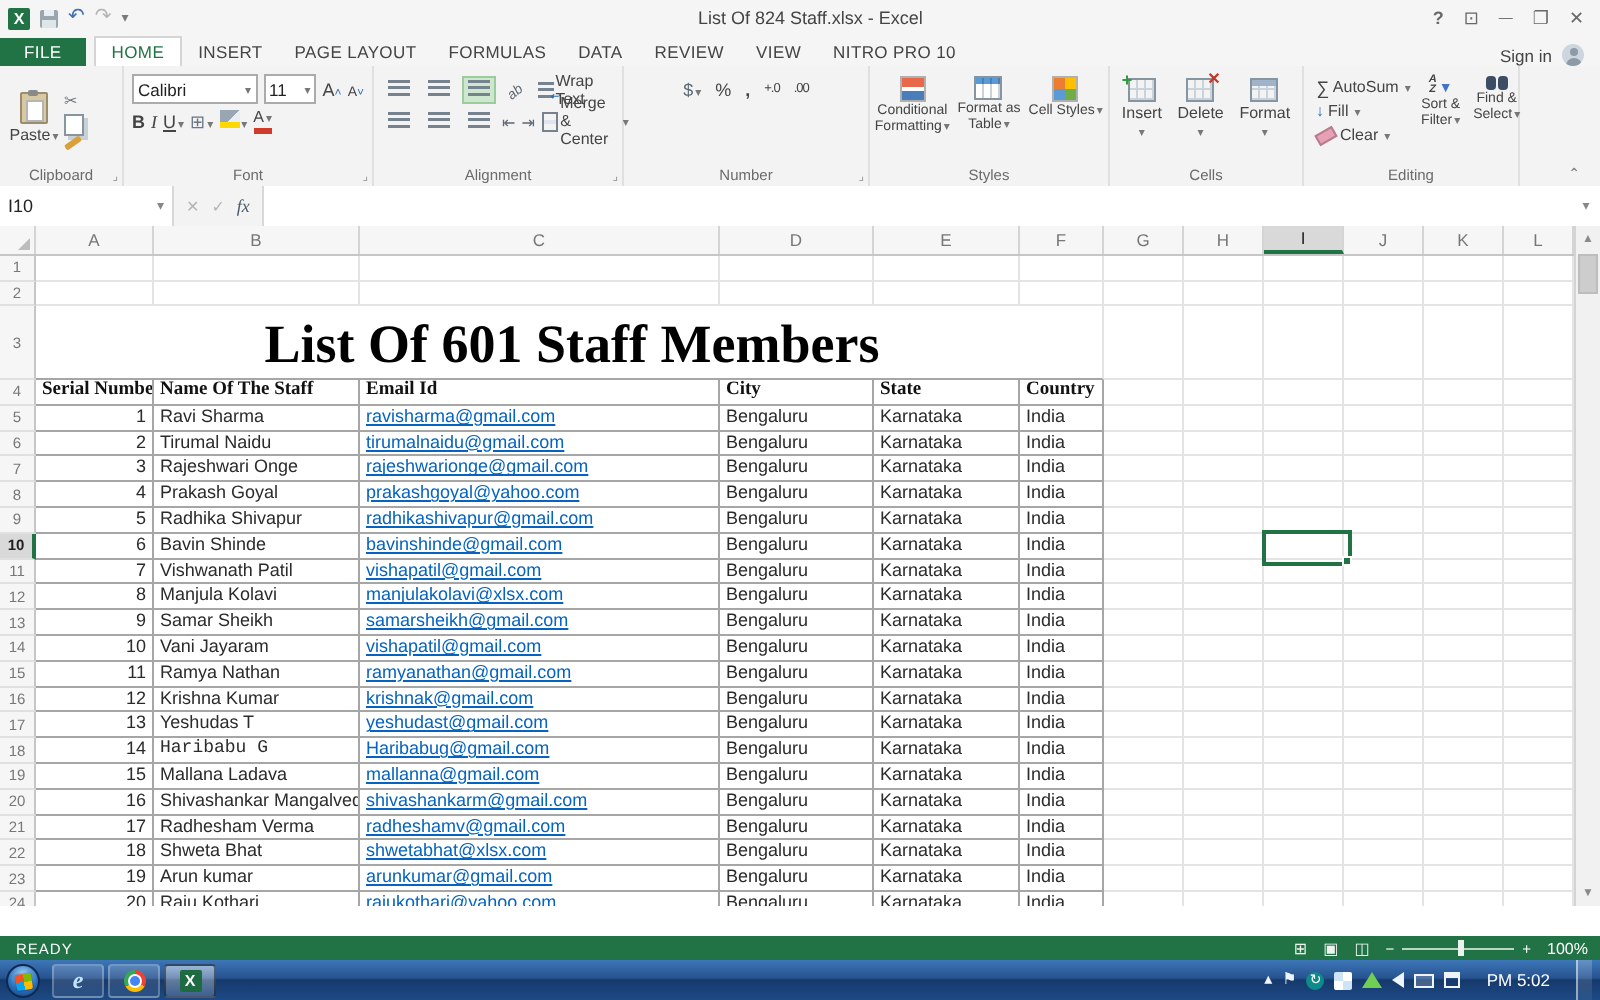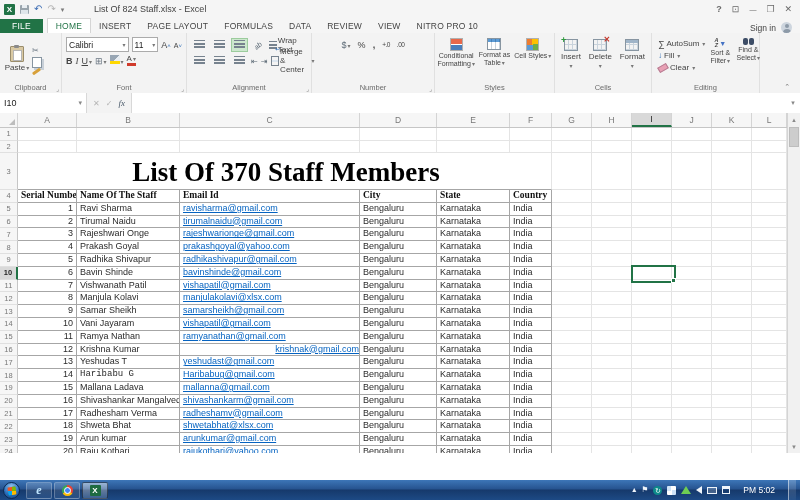--- a/index.html
+++ b/index.html
@@ -11,21 +11,21 @@
   .qat{display:flex;align-items:center;gap:5px;padding-left:4px;width:90px;}
   .xl-logo{width:11px;height:11px;background:#217346;color:#fff;font:bold 8px/11px "Liberation Sans",sans-serif;text-align:center;border-radius:1px;}
   .xl-logo::before{content:"X";}
   .qat-ic{color:#7a7a7a;font-size:10px;line-height:10px;}
   .i-save{width:9px;height:9px;background:#9aa5ad;position:relative;border-radius:1px;}
   .i-save::before{content:"";position:absolute;left:2px;top:0;width:5px;height:3px;background:#e9eef2;}
   .i-save::after{content:"";position:absolute;left:1px;bottom:0;width:7px;height:4px;background:#dfe6ea;}
   .i-undo::before{content:"↶";color:#3f6fb5;}
   .i-redo::before{content:"↷";color:#b5b5b5;}
   .i-qatdrop::before{content:"▾";font-size:7px;color:#7a7a7a;}
-  .title{flex:1;text-align:left;font-size:9px;color:#444;}
+  .title{flex:1;text-align:center;font-size:9px;color:#444;}
   .winctl{display:flex;align-items:center;gap:10px;padding-right:8px;}
   .wbtn{color:#696969;font-size:9px;line-height:9px;}
   .i-help::before{content:"?";font-weight:bold;}
   .i-ribbondisp::before{content:"⊡";}
   .i-min::before{content:"—";font-size:7px;}
   .i-restore::before{content:"❐";}
   .i-close::before{content:"✕";}
 
   
   .tabrow{position:absolute;top:18px;left:0;right:0;height:15px;background:#f5f5f5;display:flex;align-items:flex-end;}
@@ -464,21 +464,21 @@
             <div class="g-cell" style="width: 40px;"></div>
             <div class="g-cell" style="width: 40px;"></div>
             <div class="g-cell" style="width: 40px;"></div>
             <div class="g-cell" style="width: 40px;"></div>
             <div class="g-cell" style="width: 40px;"></div>
             <div class="g-cell" style="width: 35px;"></div>
           </div>
           <div class="g-row" style="height: 37px;">
             <div class="g-rh">3</div>
             <div class="g-cell merged" style="width: 534px;">
-              <span class="sheet-title">List Of 370 Staff Members</span>
+              <span class="sheet-title">List Of 601 Staff Members</span>
             </div>
             <div class="g-cell" style="width: 40px;"></div>
             <div class="g-cell" style="width: 40px;"></div>
             <div class="g-cell" style="width: 40px;"></div>
             <div class="g-cell" style="width: 40px;"></div>
             <div class="g-cell" style="width: 40px;"></div>
             <div class="g-cell" style="width: 35px;"></div>
           </div>
           <div class="g-row" style="height: 12.8px;">
             <div class="g-rh">4</div>
@@ -657,21 +657,21 @@
             <div class="g-cell" style="width: 40px;"></div>
             <div class="g-cell" style="width: 40px;"></div>
             <div class="g-cell" style="width: 40px;"></div>
             <div class="g-cell" style="width: 40px;"></div>
             <div class="g-cell" style="width: 35px;"></div>
           </div>
           <div class="g-row" style="height: 12.8px;">
             <div class="g-rh">16</div>
             <div class="g-cell tb num" style="width: 59px;">12</div>
             <div class="g-cell tb" style="width: 103px;">Krishna Kumar</div>
-            <div class="g-cell tb link" style="width: 180px; text-align: right;">krishnak@gmail.com</div>
+            <div class="g-cell tb link" style="width: 180px;">krishnak@gmail.com</div>
             <div class="g-cell tb" style="width: 77px;">Bengaluru</div>
             <div class="g-cell tb" style="width: 73px;">Karnataka</div>
             <div class="g-cell tb" style="width: 42px;">India</div>
             <div class="g-cell" style="width: 40px;"></div>
             <div class="g-cell" style="width: 40px;"></div>
             <div class="g-cell" style="width: 40px;"></div>
             <div class="g-cell" style="width: 40px;"></div>
             <div class="g-cell" style="width: 40px;"></div>
             <div class="g-cell" style="width: 35px;"></div>
           </div>
@@ -799,20 +799,36 @@
       </div>
     <div id="selcell" style="left: 631px; top: 151.8px; width: 41px; height: 13.8px;"></div>
     <div class="vscroll">
       <span class="vs-up"></span>
       <span class="vs-thumb"></span>
       <span class="vs-down"></span>
     </div>
   </div>
 
 
+  <div class="statusbar">
+    <span class="mode">READY</span>
+    <div class="sb-right">
+      <span class="viewbtn v-normal"></span>
+      <span class="viewbtn v-page"></span>
+      <span class="viewbtn v-break"></span>
+      <div class="zoomctl">
+        <span class="zminus"></span>
+        <span class="ztrack">
+            <span class="zthumb"></span>
+          </span>
+        <span class="zplus"></span>
+      </div>
+      <span class="zoomlabel">100%</span>
+    </div>
+  </div>
 
   <div class="taskbar">
     <span class="orb">
         <span class="orbflag"></span>
       </span>
     <span class="taskbtn">
         <span class="ie-ic"></span>
       </span>
     <span class="taskbtn">
         <span class="chrome-ic"></span>

